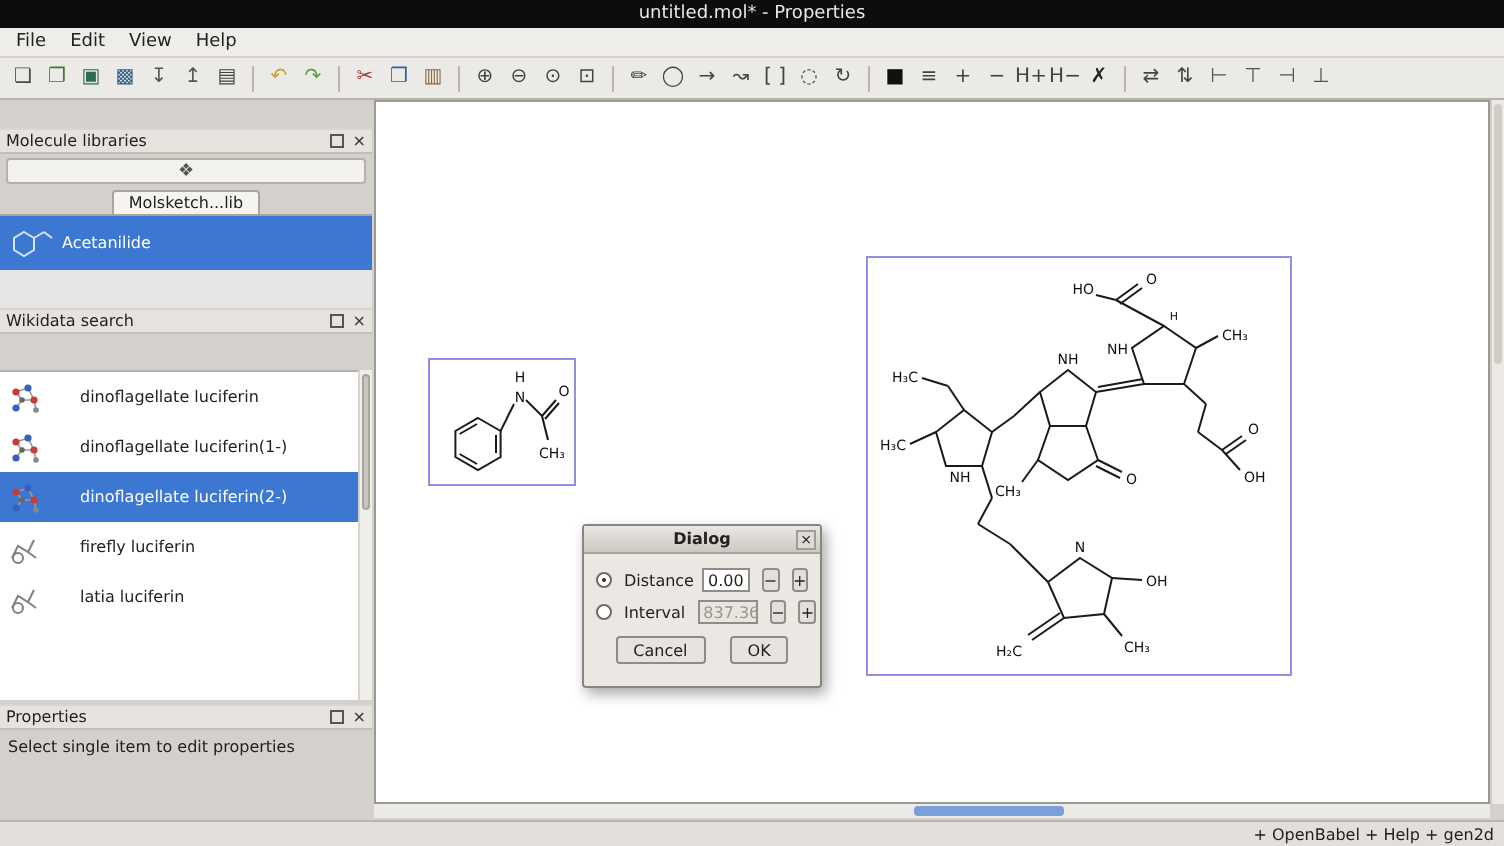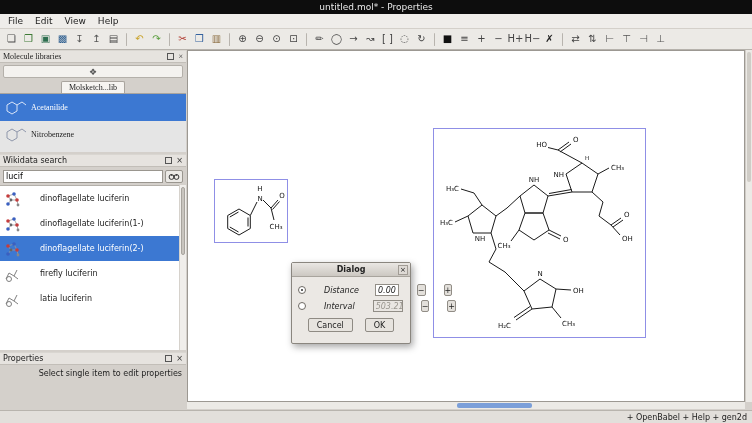--- a/index.html
+++ b/index.html
@@ -29,21 +29,21 @@
   .tb-item.separator { width:1px; height:13px; background:#b8b4ae; margin:0 4px; }
   
   .dock { position:absolute; left:0; top:50px; width:186px; bottom:13px; }
   .panel { position:absolute; left:0; right:0; }
   .panel-header { height:13px; background:#e6e3df;
     border-top:1px solid #d9d6d1; border-bottom:1px solid #c2beb8;
     display:flex; align-items:center; font-size:8px; padding:0 3px; }
   .ph-buttons { margin-left:auto; display:flex; align-items:center; gap:4px; }
   .float-box { width:7px; height:7px; border:1px solid #555; display:block; }
   .close-x { font-size:8px; line-height:8px; color:#333; }
-  .p1 { top:0; height:102px;font-family:Liberation Serif, serif; }
+  .p1 { top:14px; height:102px; }
   .lib-button { margin:2px 3px; height:13px; background:#f4f2ef;
     border:1px solid #b4b0aa; border-radius:2px; font-size:9px; color:#555;
     display:flex; align-items:center; justify-content:center; }
   .tab-bar { height:13px; background:#d4d0cb; display:flex; justify-content:center; align-items:flex-end; }
   .tab { background:#f6f4f1; border:1px solid #a9a49e; border-bottom:none;
     font-size:8px; padding:0 7px; border-radius:2px 2px 0 0; height:12px; display:flex; align-items:center; }
   .lib-list { position:absolute; left:0; right:0; top:43px; bottom:0;
     background:#e5e5e5; border-top:1px solid #a9a49e; overflow:hidden; }
   .lib-item { height:27px; display:flex; align-items:center; font-size:8px; padding-left:2px; gap:3px; }
   .lib-item .lib-thumb { color:#8f97ab; flex:0 0 auto; }
@@ -63,21 +63,21 @@
   .wd-item .thumb svg { display:none; }
   .wd-item[data-thumb="dots"] .thumb-dots { display:block; }
   .wd-item[data-thumb="skeleton"] .thumb-skel { display:block; }
   .wd-item.selected { background:#3c78d2; }
   .wd-item.selected .label { color:#fff; }
   .wd-scrollbar { position:absolute; right:0; top:31px; bottom:0; width:7px;
     background:#f0eeeb; border-left:1px solid #d6d2cc; }
   .wd-thumbbar { position:absolute; left:1px; right:1px; top:2px; height:68px;
     background:#c9c5bf; border:1px solid #a8a49e; border-radius:2px; }
   .p3 { top:302px; height:58px; }
-  .props-msg { font-size:8px; padding:4px 4px; color:#222;text-align:right; }
+  .props-msg { font-size:8px; padding:4px 4px; color:#222; }
   
   .canvas { position:absolute; left:187px; top:50px; right:7px; bottom:21px;
     background:#fff; border:1px solid #9c9892; }
   .sel-box { position:absolute; border:1px solid #8f8fe6; }
   .sel-left { left:26px; top:128px; width:74px; height:64px; }
   .sel-right { left:245px; top:77px; width:213px; height:210px; }
   svg.mol { position:absolute; inset:0; }
   svg.mol line, svg.mol polygon, svg.mol path { stroke:#1a1a1a; stroke-width:1; fill:none; }
   svg.mol text { font-size:7px; fill:#111; font-family:"DejaVu Sans",sans-serif;
     paint-order:stroke; stroke:#fff; stroke-width:2px; }
@@ -99,21 +99,21 @@
   .dialog { position:absolute; left:291px; top:262px; width:120px; height:82px;
     background:#ebe8e4; border:1px solid #8a867f; border-radius:2px;
     box-shadow:2px 3px 7px rgba(0,0,0,.35); z-index:10; }
   .dlg-title { position:relative; height:14px; background:linear-gradient(#eae7e3,#ccc8c2);
     border-bottom:1px solid #a8a49d; display:flex; align-items:center; justify-content:center;
     font-size:8px; font-weight:bold; }
   .dlg-close { position:absolute; right:2px; top:2px; width:10px; height:10px;
     border:1px solid #a19c95; background:#dedad5; font-size:7px; font-weight:normal;
     display:flex; align-items:center; justify-content:center; }
   .dlg-body { padding-top:5px; }
-  .spin-row { display:flex; align-items:center; gap:18px; padding:1px 6px; height:16px; font-size:8px;font-style:italic; }
+  .spin-row { display:flex; align-items:center; gap:6px; padding:1px 6px; height:16px; font-size:8px; }
   .radio { width:8px; height:8px; border:1px solid #6e6a64; border-radius:50%;
     background:#fff; position:relative; flex:0 0 auto; }
   .spin-row.selected .radio::after { content:""; position:absolute; inset:2px;
     background:#2e2e2e; border-radius:50%; }
   .spin-label { width:33px; }
   .spin-value { width:30px; height:12px; background:#fff; border:1px solid #918d86;
     display:flex; align-items:center; padding:0 2px; font-size:8px; }
   .spin-row.disabled .spin-value { background:#e9e6e2; color:#9a968f; }
   .spin-btn { width:12px; height:12px; border:1px solid #918d86; background:#e3e0db;
     display:flex; align-items:center; justify-content:center; font-size:8px; border-radius:2px; }
@@ -340,49 +340,31 @@
 
         <div class="lib-item selected">
           <svg class="lib-thumb" width="26" height="24" viewBox="0 0 26 24">
             <polygon points="10,6 15,9 15,15 10,18 5,15 5,9" fill="none" stroke="currentColor" stroke-width="1"></polygon>
             <line x1="15" y1="9" x2="20" y2="6" stroke="currentColor" stroke-width="1"></line>
             <line x1="20" y1="6" x2="24" y2="9" stroke="currentColor" stroke-width="1"></line>
           </svg>
           <span class="label">Acetanilide</span>
         </div>
 
-        <div class="lib-item">
-          <svg class="lib-thumb" width="26" height="24" viewBox="0 0 26 24">
-            <polygon points="10,6 15,9 15,15 10,18 5,15 5,9" fill="none" stroke="currentColor" stroke-width="1"></polygon>
-            <line x1="15" y1="9" x2="20" y2="6" stroke="currentColor" stroke-width="1"></line>
-            <line x1="20" y1="6" x2="24" y2="9" stroke="currentColor" stroke-width="1"></line>
-          </svg>
-          <span class="label">Nitrobenzene</span>
-        </div>
       </div>
   </div>
 
   <div class="panel p2">
     <div class="panel-header">
       <span>Wikidata search</span>
       <span class="ph-buttons">
         <span>
             <span class="float-box"></span>
           </span>
         <span class="close-x">×</span>
-      </span>
-    </div>
-    <div class="search-row">
-      <input value="lucif" style="">
-      <span class="search-btn">
-        <svg width="12" height="10" viewBox="0 0 12 10">
-          <circle cx="3.5" cy="6" r="2.4" fill="none" stroke="#333" stroke-width="1"></circle>
-          <circle cx="8.5" cy="6" r="2.4" fill="none" stroke="#333" stroke-width="1"></circle>
-          <path d="M3 3 L4 5 M9 3 L8 5 M5.5 5 h1" fill="none" stroke="#333" stroke-width="1"></path>
-        </svg>
       </span>
     </div>
     <div class="wd-list">
 
         <div class="wd-item" data-thumb="dots">
           <span class="thumb">
             <svg class="thumb-dots" width="20" height="20" viewBox="0 0 20 20">
               <path d="M5 7 L11 5 L14 11 L8 11 L5 15 M8 11 L5 7 M14 11 L15 16" fill="none" stroke="#999" stroke-width="0.8"></path>
               <circle cx="5" cy="7" r="1.8" fill="#c43c3c"></circle>
               <circle cx="11" cy="5" r="1.8" fill="#3a5fc0"></circle>
@@ -573,21 +555,21 @@
         <span class="radio"></span>
         <span class="spin-label">Distance</span>
         <span class="spin-value">0.00</span>
         <span class="spin-btn">−</span>
         <span class="spin-btn">+</span>
       </div>
 
       <div class="spin-row disabled">
         <span class="radio"></span>
         <span class="spin-label">Interval</span>
-        <span class="spin-value">503.21</span>
+        <span class="spin-value">837.36</span>
         <span class="spin-btn">−</span>
         <span class="spin-btn">+</span>
       </div>
     </div>
   <div class="dlg-buttons">
     <span class="dlg-btn">Cancel</span>
     <span class="dlg-btn">OK</span>
   </div>
 </div>
 

